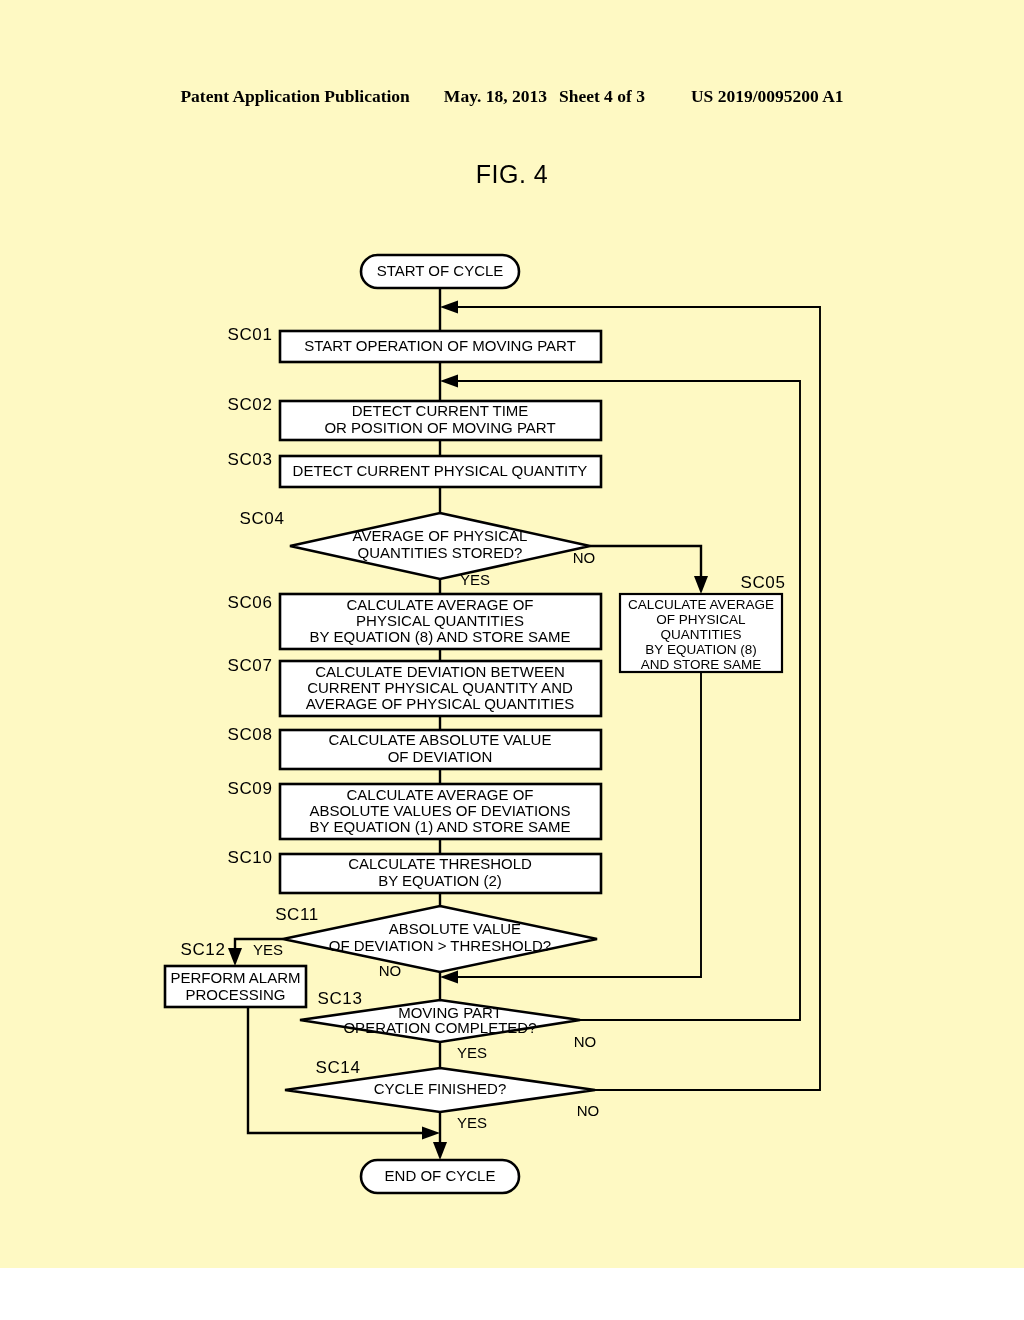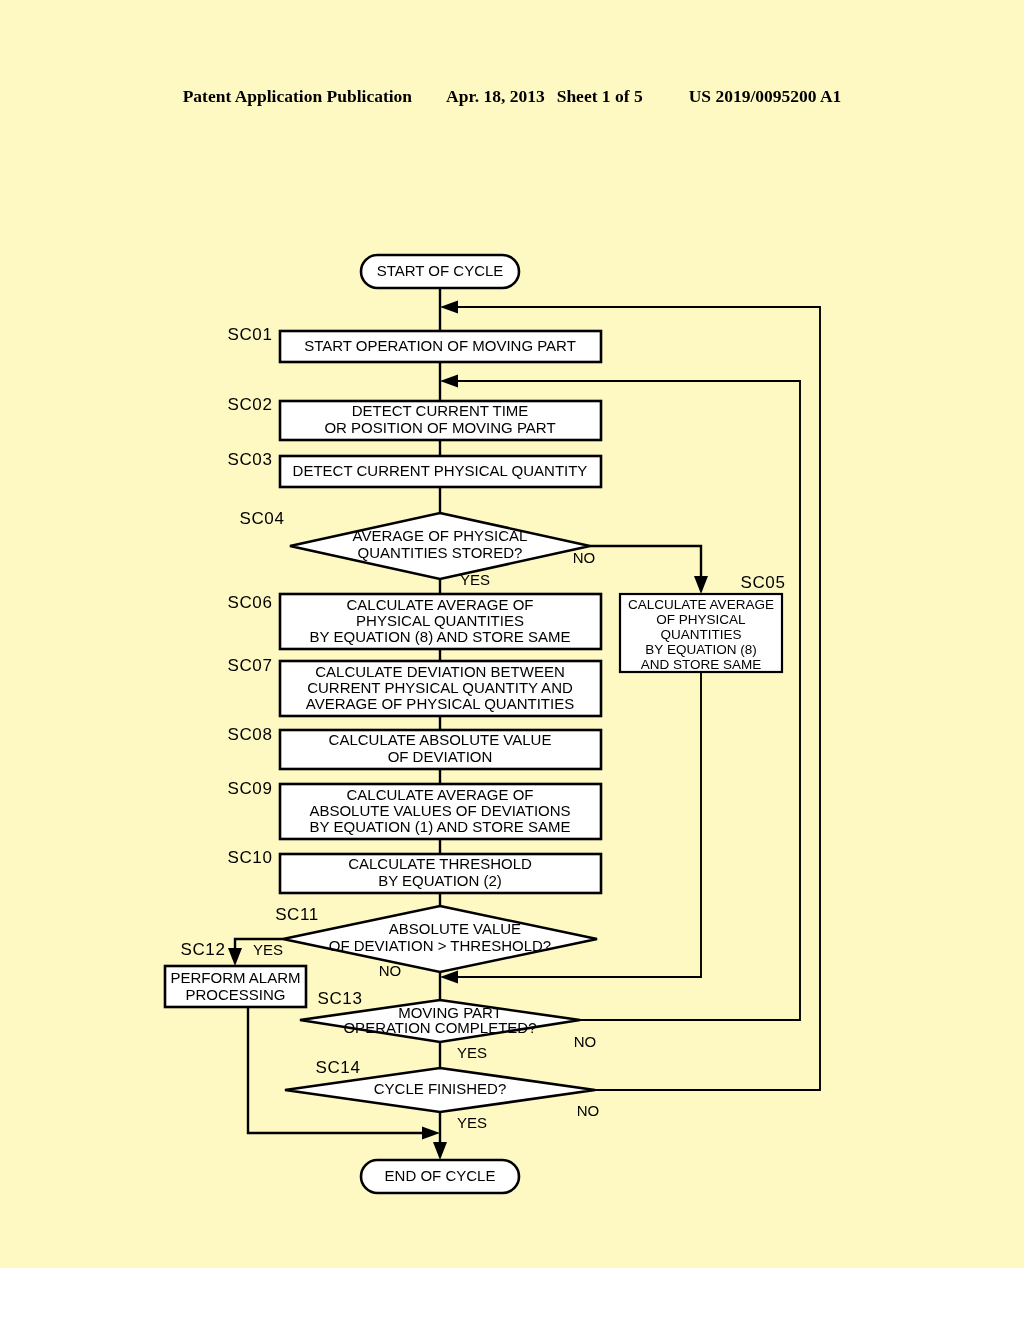--- a/index.html
+++ b/index.html
@@ -43,26 +43,27 @@
   .arrowhd{fill:#000000;}
 </style>
 </head>
 <body>
 
 <div class="page">
 
   <div class="hdr">
     <span class="h-pub">Patent Application Publication</span>
     <span class="h-gap1"></span>
-    <span class="h-date">Apr. 18, 2013</span>
-    <span class="h-sheet">Sheet 1 of 5</span>
+    <span class="h-date">May. 18, 2013</span>
+    <span class="h-sheet">Sheet 4 of 3</span>
     <span class="h-gap2"></span>
     <span class="h-num">US 2019/0095200 A1</span>
   </div>
 
+  <div class="figlbl">FIG. 4</div>
 
   <svg viewBox="0 0 1024 1320">
 
     <g>
       <path class="flowThin" d="M 595 1090 L 820 1090 L 820 307 L 452 307"></path>
       <polygon class="arrowhd" points="440,307 458,300.5 458,313.5"></polygon>
     </g>
 
     <g>
       <path class="flowThin" d="M 580 1020 L 800 1020 L 800 381 L 452 381"></path>

